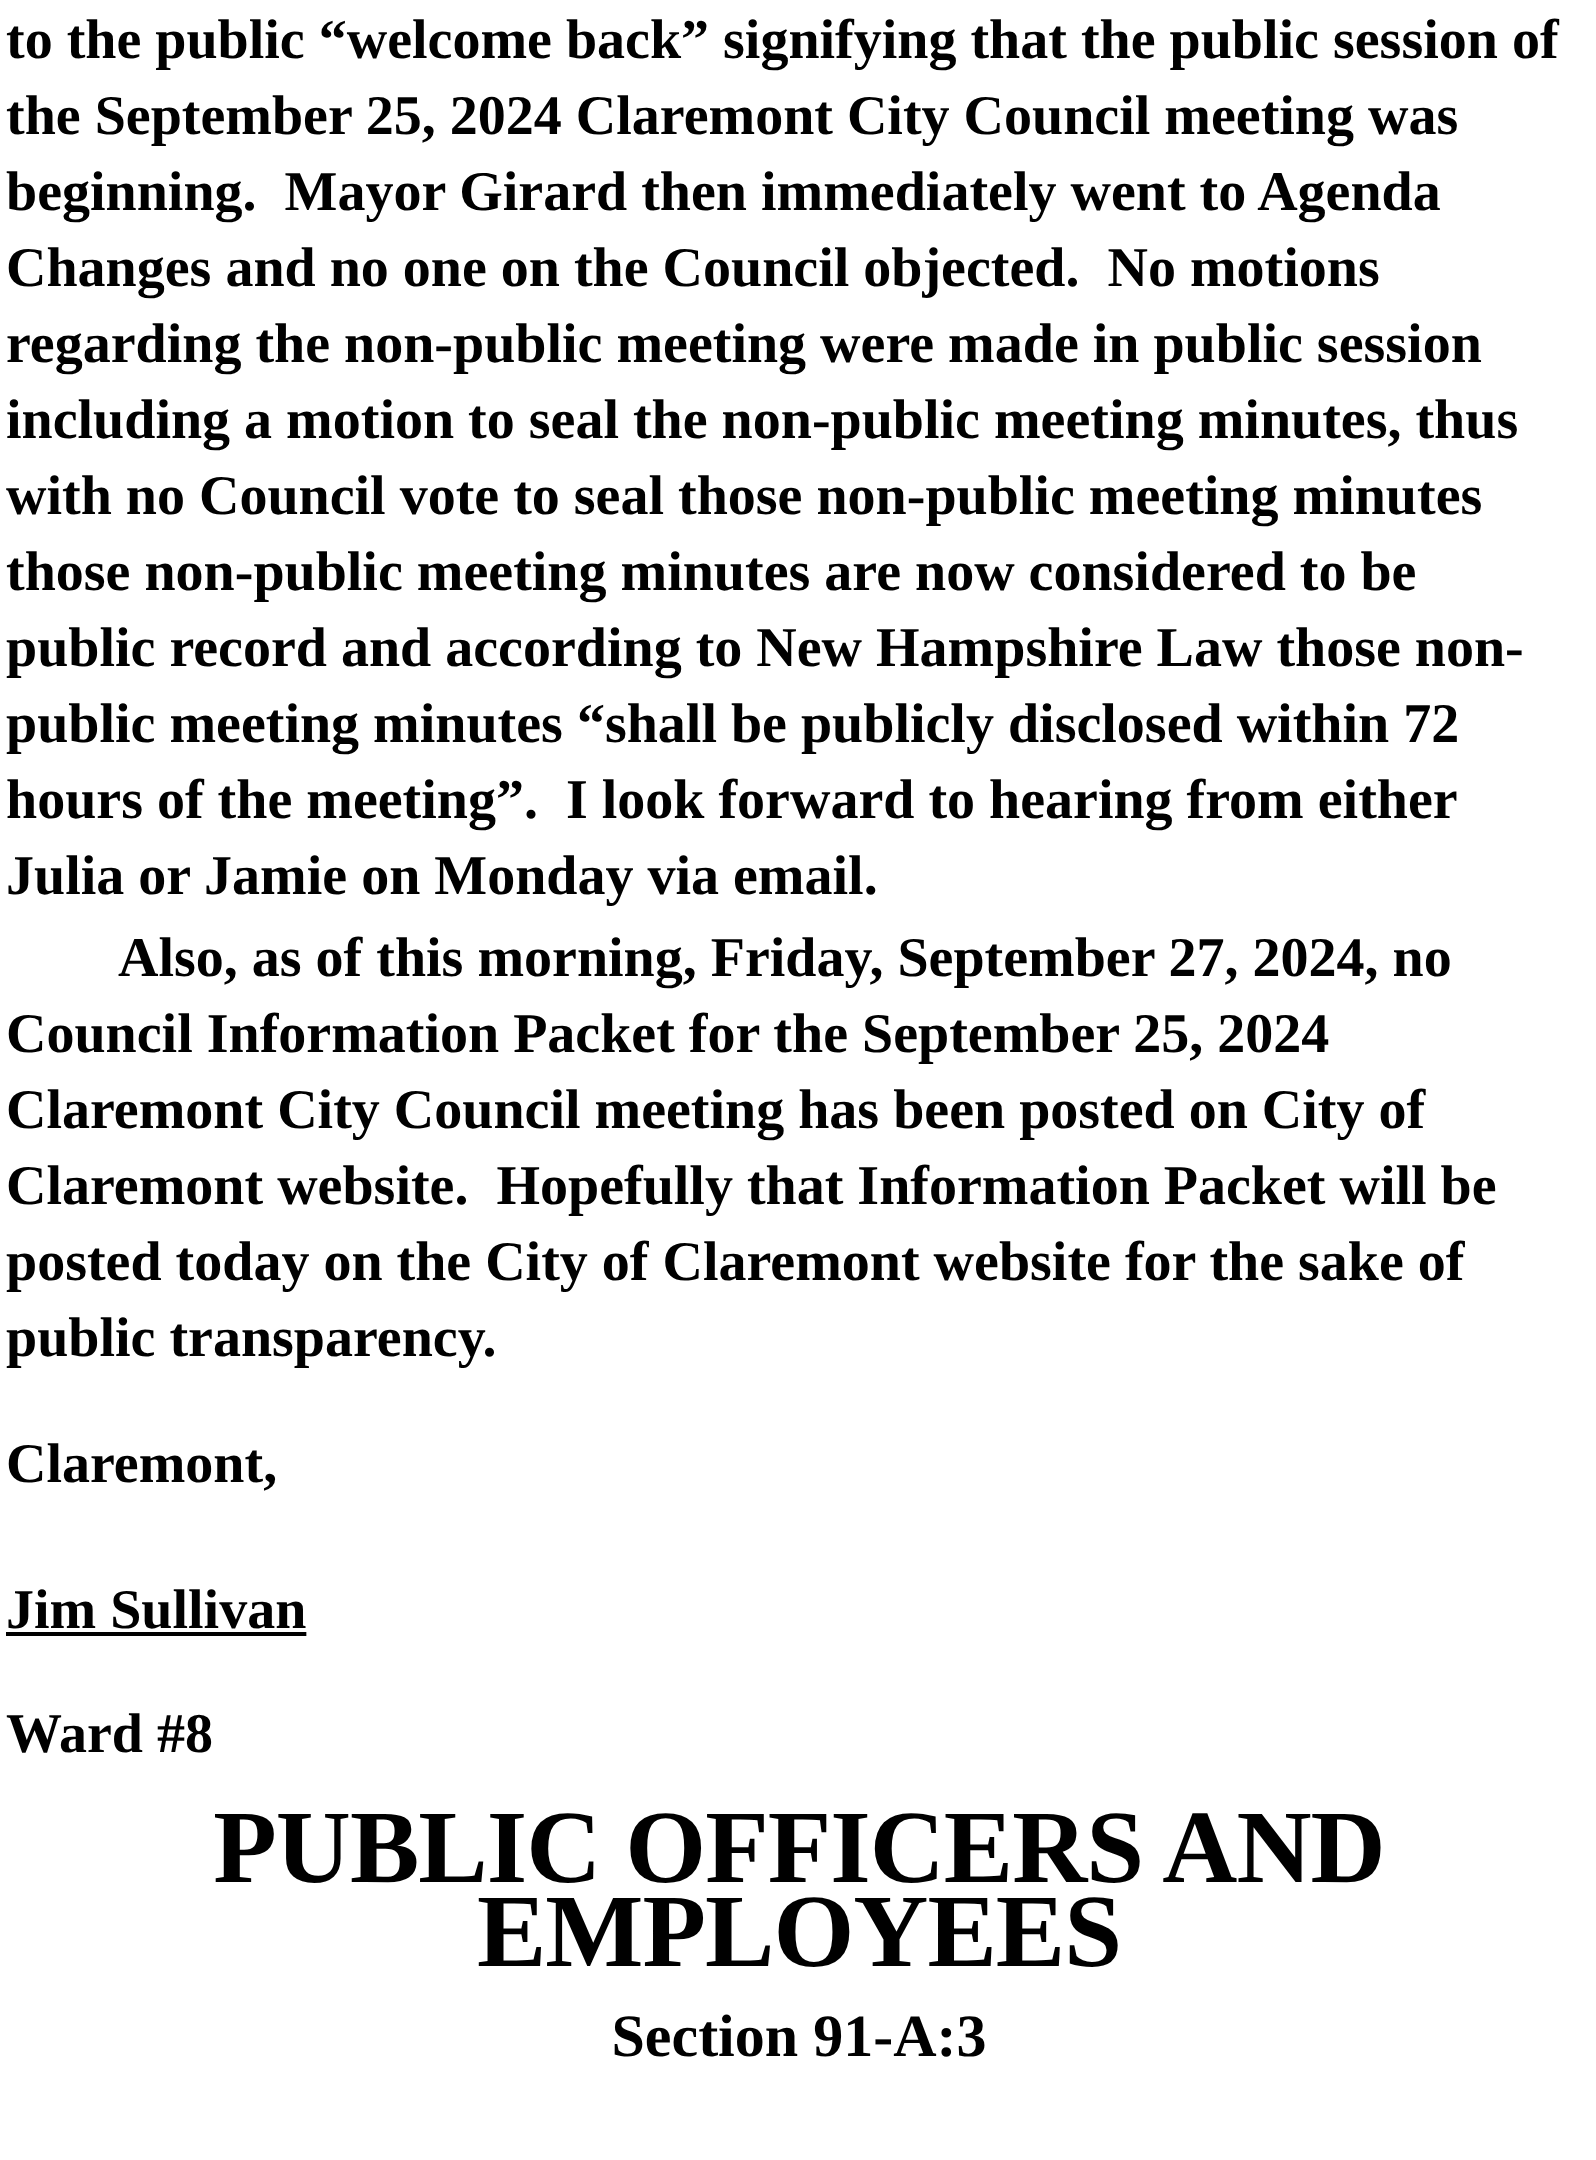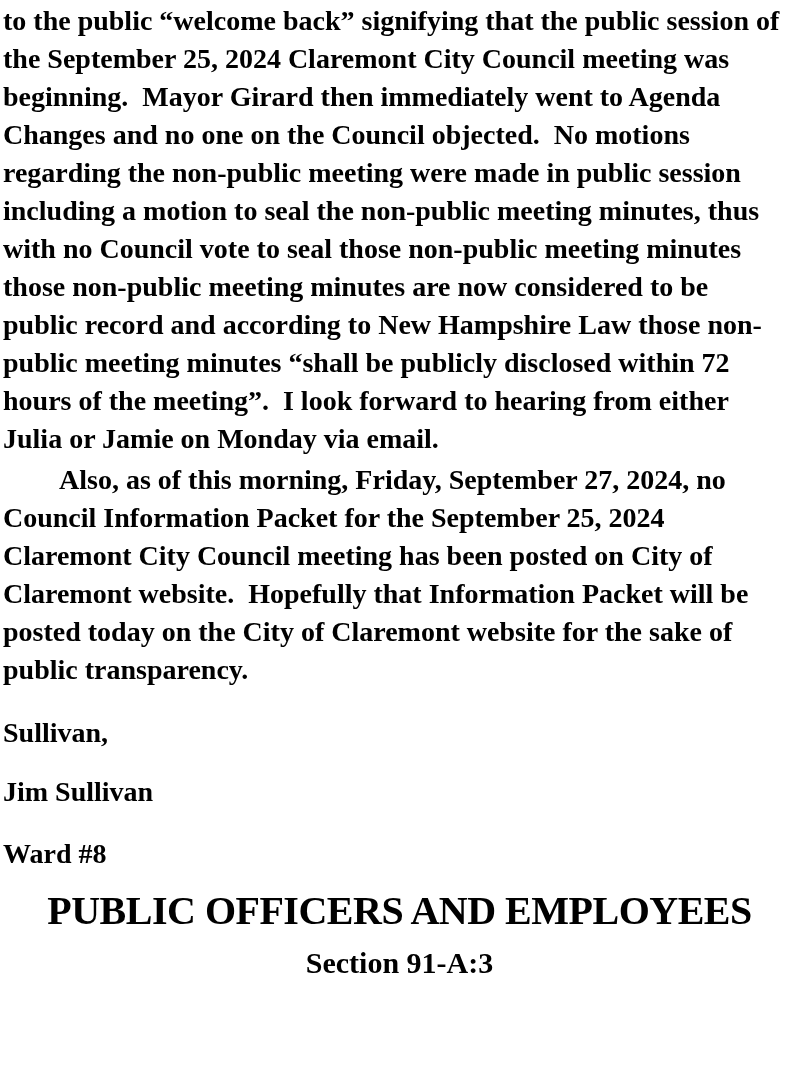--- a/index.html
+++ b/index.html
@@ -32,26 +32,26 @@
     margin-top: 3px;
     text-indent: 56px;
   }
   .single-line {
     margin: 0;
     font-size: 28px;
     line-height: 38px;
     white-space: pre;
   }
   .closing   { margin-top: 25px; }
-  .signature { margin-top: 21px; }
+  .signature { margin-top: 35px; text-decoration: underline; }
   .ward      { margin-top: 24px; }
   .statute-title {
     margin: 17px 0 0 0;
     text-align: center;
-    font-size: 40px;
+    font-size: 52px;
     line-height: 42px;
     font-weight: bold;
     letter-spacing: -0.5px;
   }
   .chapter-block {
     margin-top: 24px;
     text-align: center;
     font-size: 28px;
     line-height: 35px;
     letter-spacing: -0.3px;
@@ -81,21 +81,21 @@
 hours of the meeting”.  I look forward to hearing from either
 Julia or Jamie on Monday via email.</p>
 
   <p class="body-par par-update">Also, as of this morning, Friday, September 27, 2024, no
 Council Information Packet for the September 25, 2024
 Claremont City Council meeting has been posted on City of
 Claremont website.  Hopefully that Information Packet will be
 posted today on the City of Claremont website for the sake of
 public transparency.</p>
 
-  <p class="single-line closing">Sullivan,</p>
+  <p class="single-line closing">Claremont,</p>
 
   <p class="single-line signature">Jim Sullivan</p>
 
   <p class="single-line ward">Ward #8</p>
 
   <h1 class="statute-title">PUBLIC OFFICERS AND EMPLOYEES</h1>
 
 
   <div class="statute-section">Section 91-A:3</div>
 

